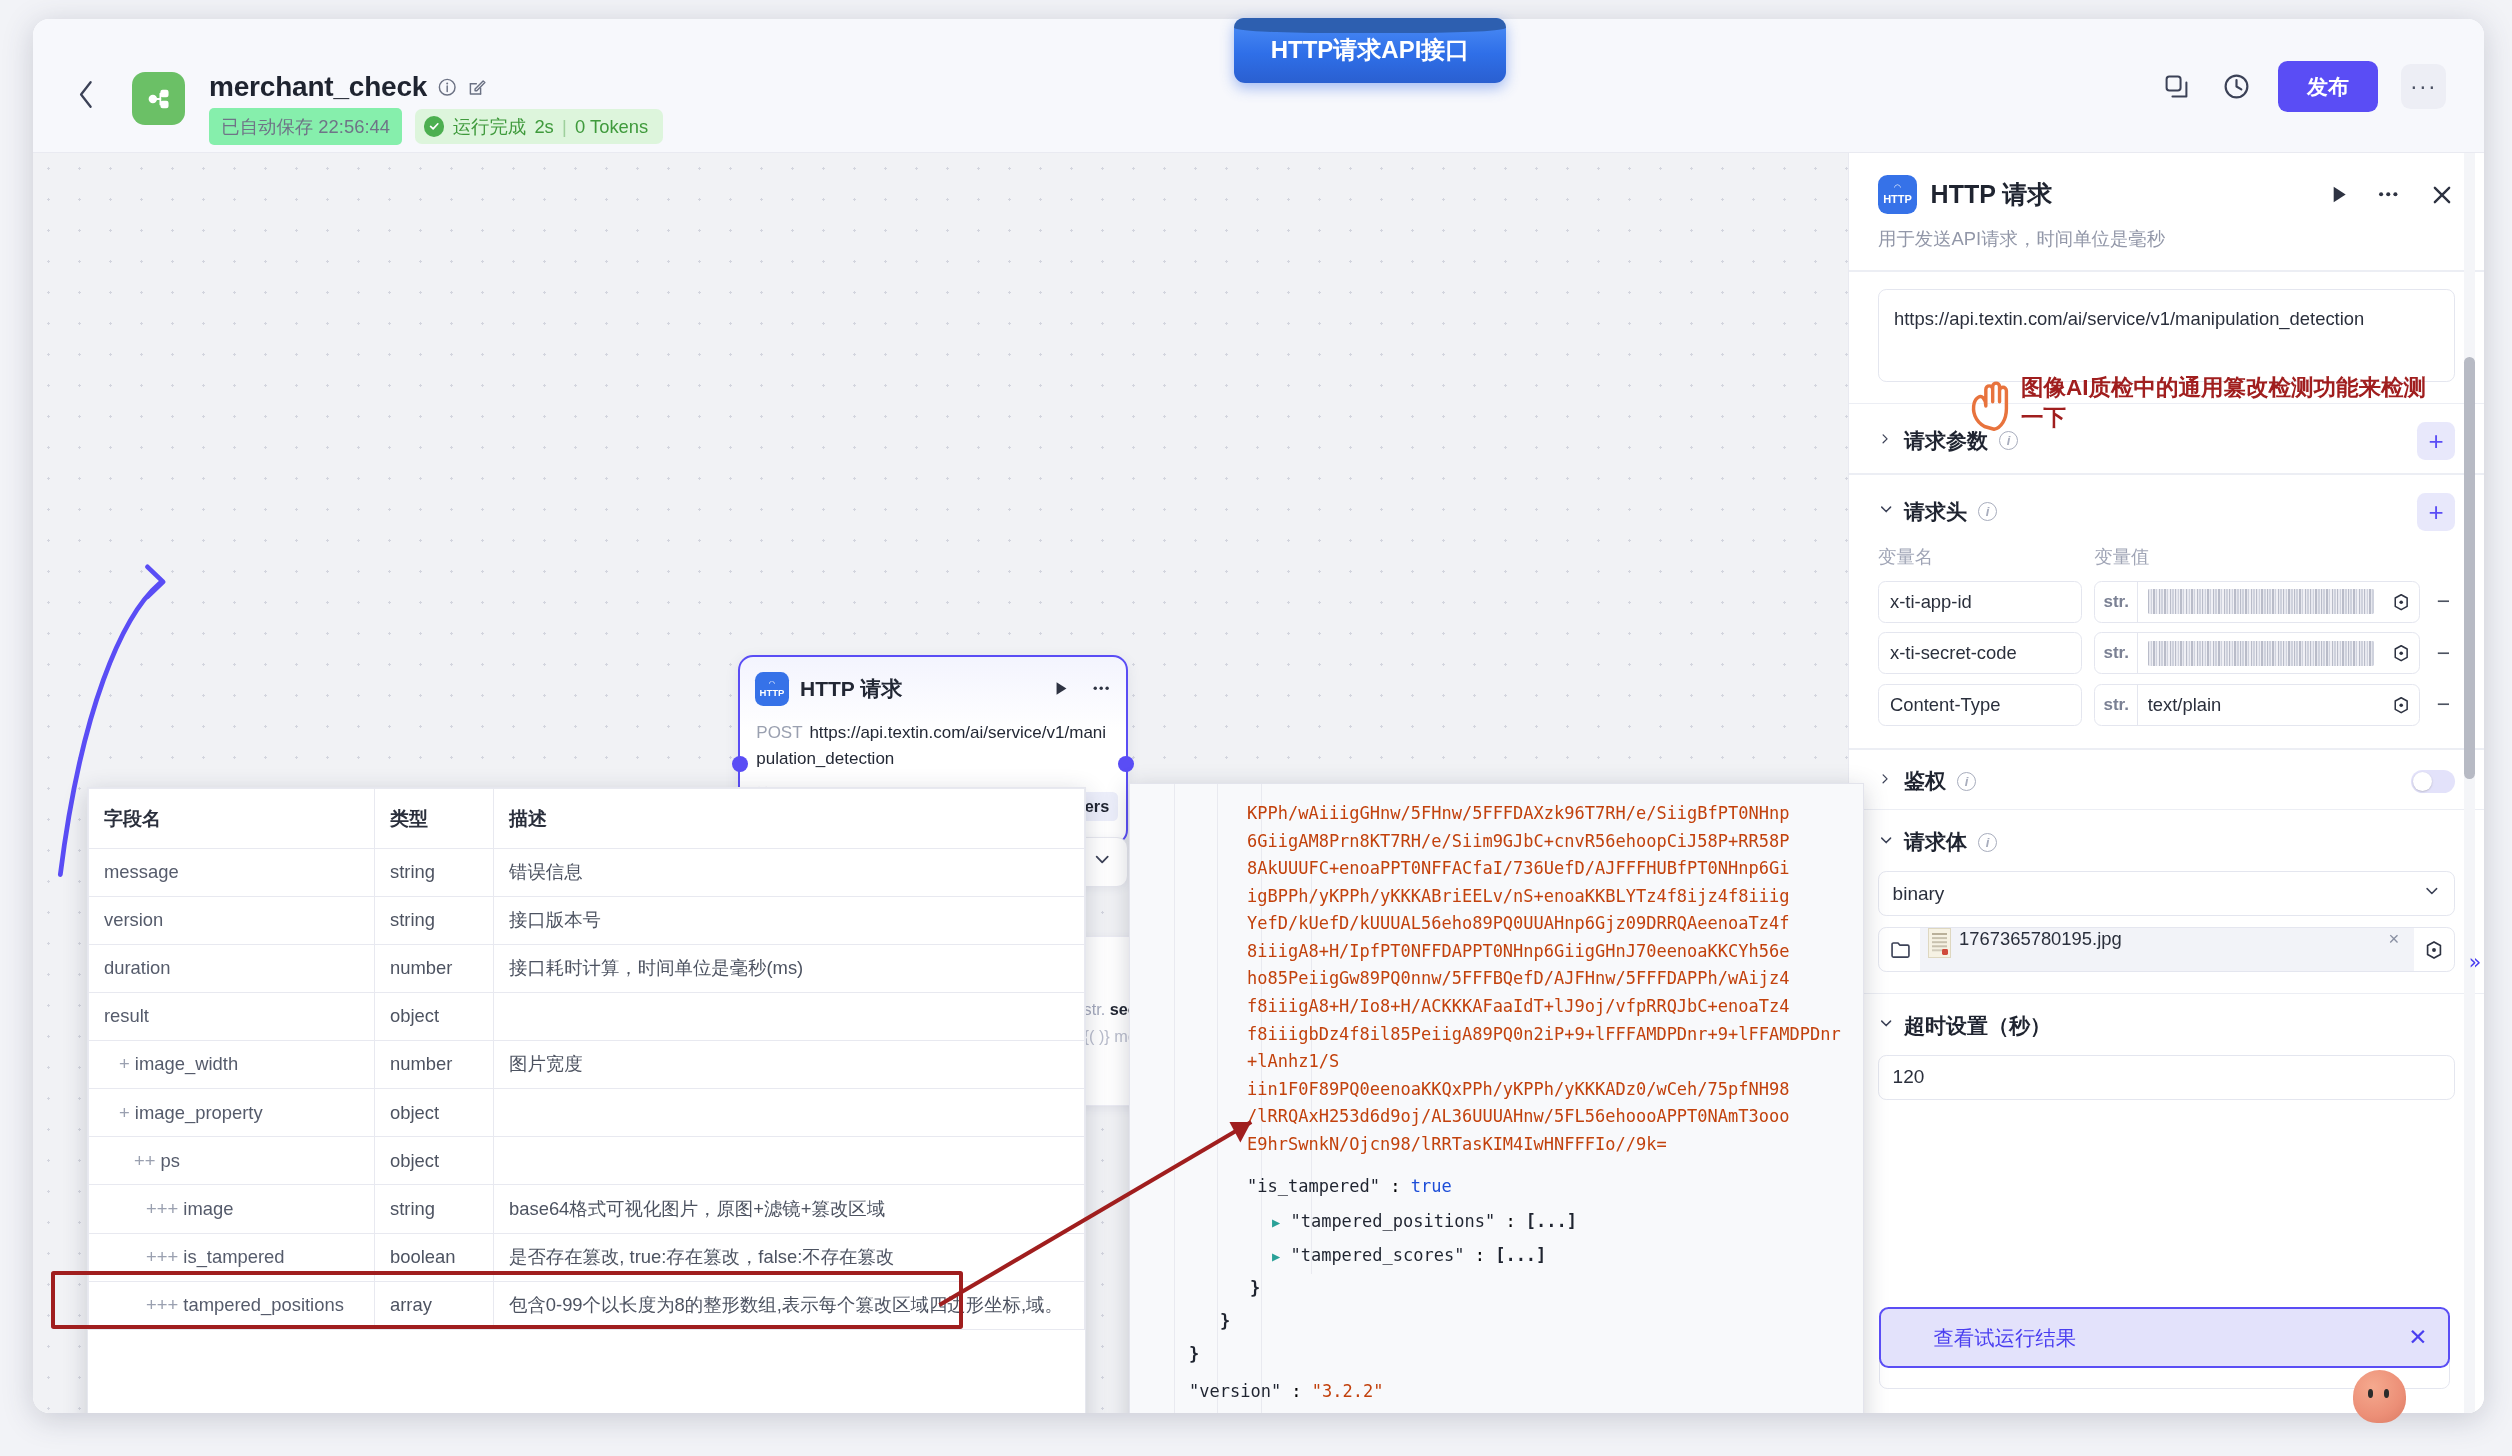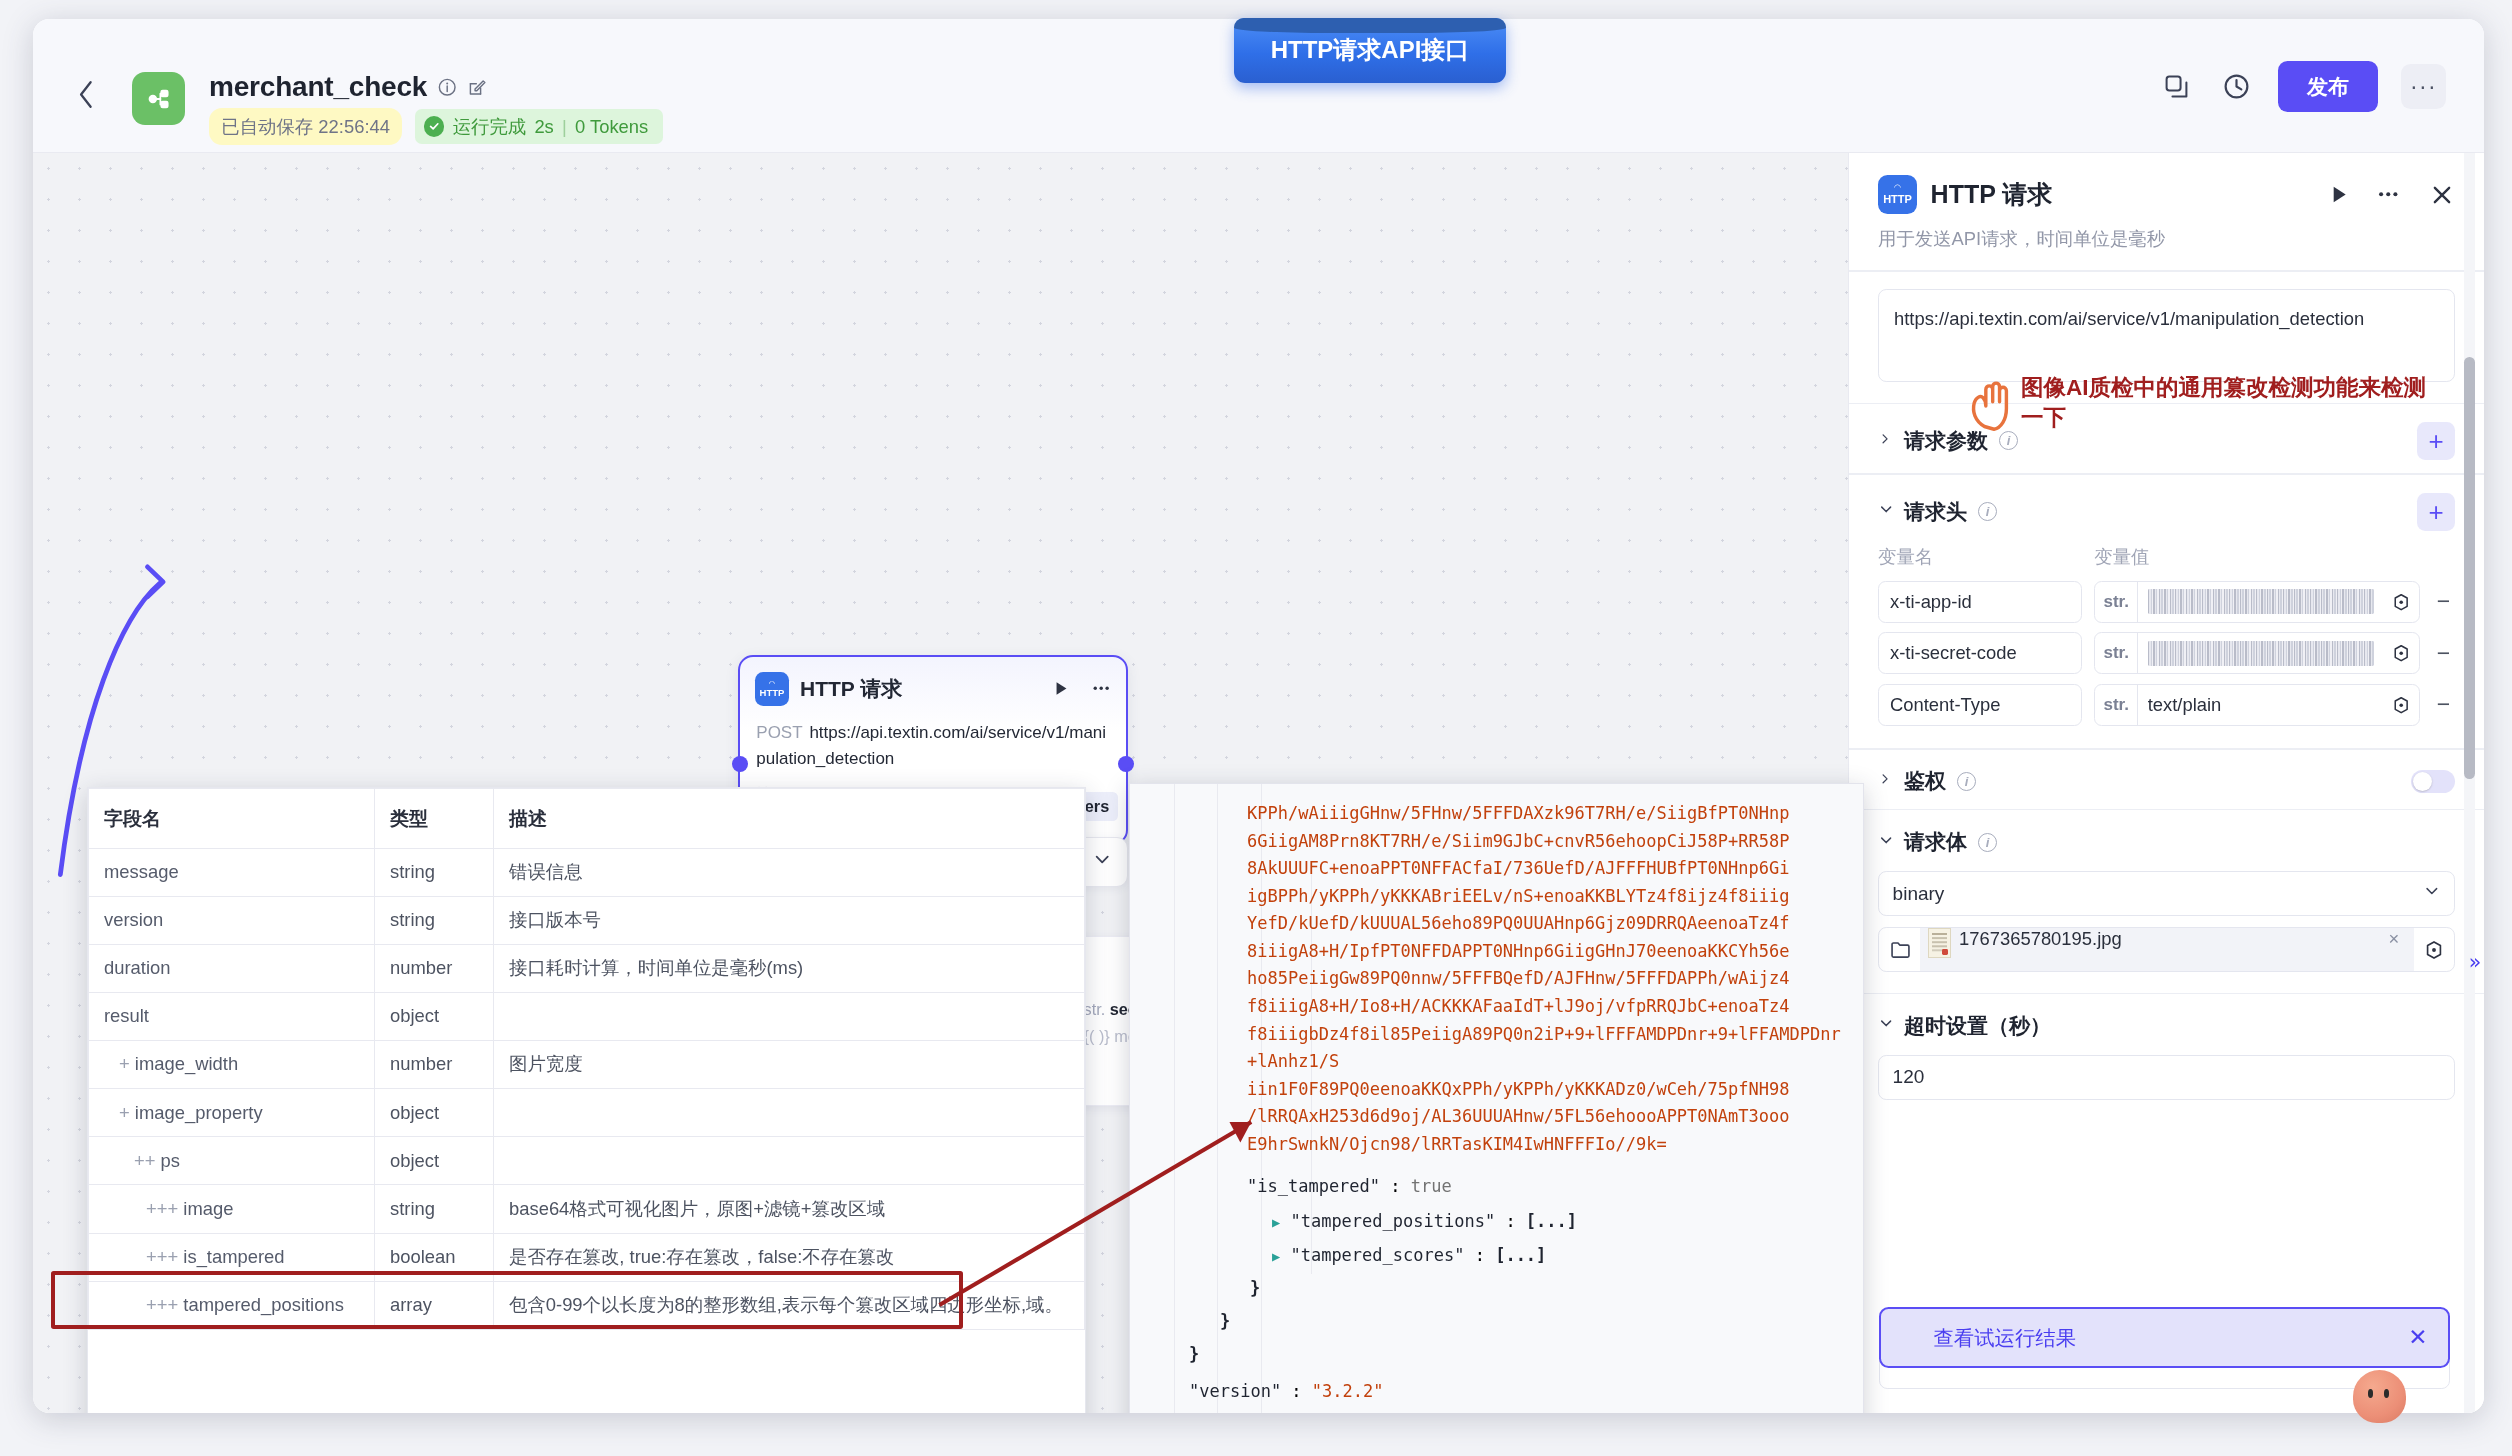--- a/index.html
+++ b/index.html
@@ -48,22 +48,22 @@
   #wf-title {
     font-size: 28px; font-weight: 700; color: #1f2430;
     letter-spacing: -0.2px;
   }
   .hdr-mini-icon { color: #6b7183; font-size: 20.4px; line-height: 1; display:inline-flex; }
   #wf-meta-row {
     position: absolute; left: 176px; top: 89px;
     display: flex; align-items: center; gap: 12.3px;
   }
   #autosave-pill {
-    background: #fef9c3; color: #6f7487;
-    font-size: 18.4px; padding: 6.1px 12.3px; border-radius: 13px;
+    background: #86efac; color: #6f7487;
+    font-size: 18.4px; padding: 6.1px 12.3px; border-radius: 5px;
     white-space: nowrap;
   }
   #run-pill {
     background: #ddf5dc; color: #3f9a3c;
     font-size: 18.4px; padding: 5.4px 15px 5.4px 9.5px; border-radius: 6.8px;
     display: flex; align-items: center; gap: 8.2px; white-space: nowrap;
   }
   .check-circle {
     width: 20.4px; height: 20.4px; border-radius: 50%;
     background: #4caf50; display: inline-flex;
@@ -250,21 +250,21 @@
     font-size: 17px;
     line-height: 1.62;
   }
   .gutter-line {
     position: absolute; top: 0; height: 100%; width: 1.4px; background: #e9eaf0;
   }
   #json-code { position: relative; padding: 16.3px 0 0 0; white-space: pre-wrap; }
   .b64 { color: #c2410c; word-break: break-all; display:block; padding-left: 117px; padding-right: 19px;}
   .k { color: #1f2430; }
   .s { color: #c2410c; }
-  .bool { color: #737373; }
+  .bool { color: #1d4ed8; }
   .brk { color: #1f2430; font-weight: 700; }
   .tri { color: #2aa198; font-size: 13.6px; }
 
   
   #arrow-svg {
     position: absolute; left: 0; top: 0; width: 2512px; height: 1457px;
     pointer-events: none; z-index: 40;
   }
 
   

